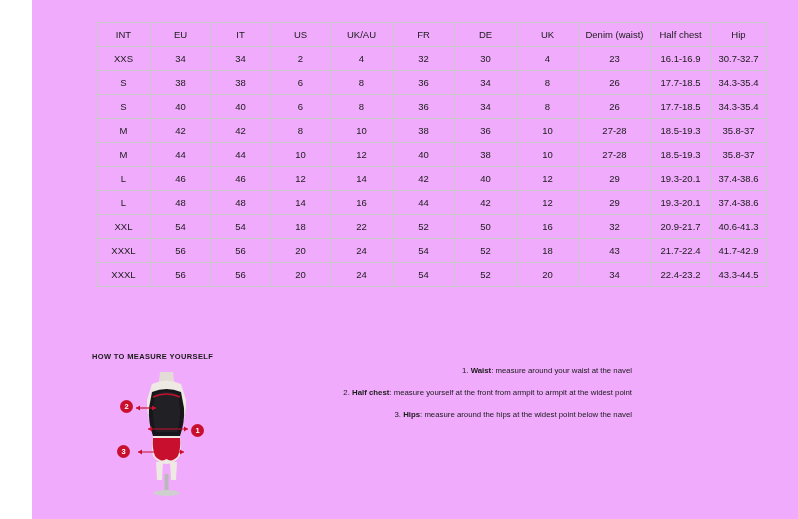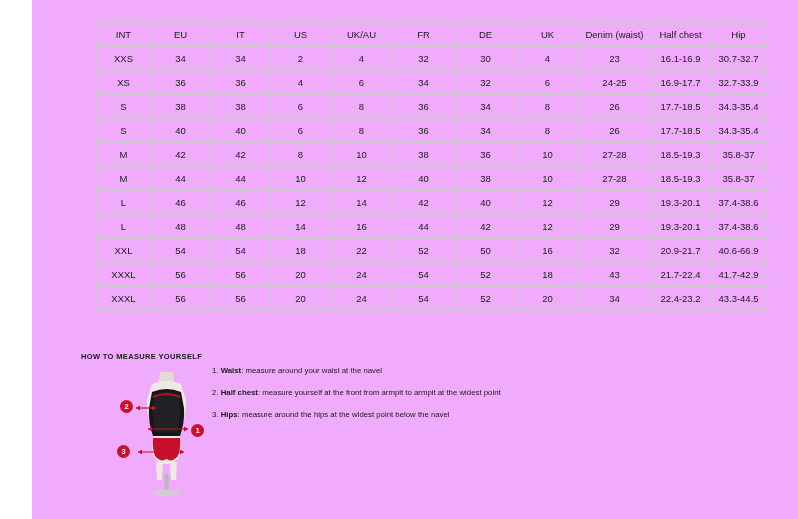--- a/index.html
+++ b/index.html
@@ -58,39 +58,40 @@
   col.c5 { width: 62px; }
   col.c6 { width: 62px; }
   col.c7 { width: 62px; }
   col.c8 { width: 72px; }
   col.c9 { width: 60px; }
   col.c10 { width: 56px; }
 
   
   .measure-title {
     position: absolute;
-    left: 49px;
+    left: 60px;
     top: 352px;
     font-size: 7.5px;
     font-weight: bold;
     letter-spacing: 0.35px;
     color: #1a1a1a;
   }
   .measure-body {
     position: absolute;
     left: 180px;
     top: 366px;
     width: 420px;
   }
   .measure-line {
     font-size: 7.8px;
     color: #1a1a1a;
     line-height: 1.3;
     margin-bottom: 12px;
     white-space: nowrap;
+    text-align: right;
   }
   .measure-line .idx { }
   .measure-line b { font-weight: bold; }
 
   
   .figure {
     position: absolute;
     left: 90px;
     top: 366px;
     width: 90px;
@@ -158,33 +159,20 @@
           <td>2</td>
           <td>4</td>
           <td>32</td>
           <td>30</td>
           <td>4</td>
           <td>23</td>
           <td>16.1-16.9</td>
           <td>30.7-32.7</td>
         </tr>
         <tr>
-          <td>XS</td>
-          <td>36</td>
-          <td>36</td>
-          <td>4</td>
-          <td>6</td>
-          <td>34</td>
-          <td>32</td>
-          <td>6</td>
-          <td>24-25</td>
-          <td>16.9-17.7</td>
-          <td>32.7-33.9</td>
-        </tr>
-        <tr>
           <td>S</td>
           <td>38</td>
           <td>38</td>
           <td>6</td>
           <td>8</td>
           <td>36</td>
           <td>34</td>
           <td>8</td>
           <td>26</td>
           <td>17.7-18.5</td>
@@ -259,21 +247,21 @@
           <td>XXL</td>
           <td>54</td>
           <td>54</td>
           <td>18</td>
           <td>22</td>
           <td>52</td>
           <td>50</td>
           <td>16</td>
           <td>32</td>
           <td>20.9-21.7</td>
-          <td>40.6-66.9</td>
+          <td>40.6-41.3</td>
         </tr>
         <tr>
           <td>XXXL</td>
           <td>56</td>
           <td>56</td>
           <td>20</td>
           <td>24</td>
           <td>54</td>
           <td>52</td>
           <td>18</td>

